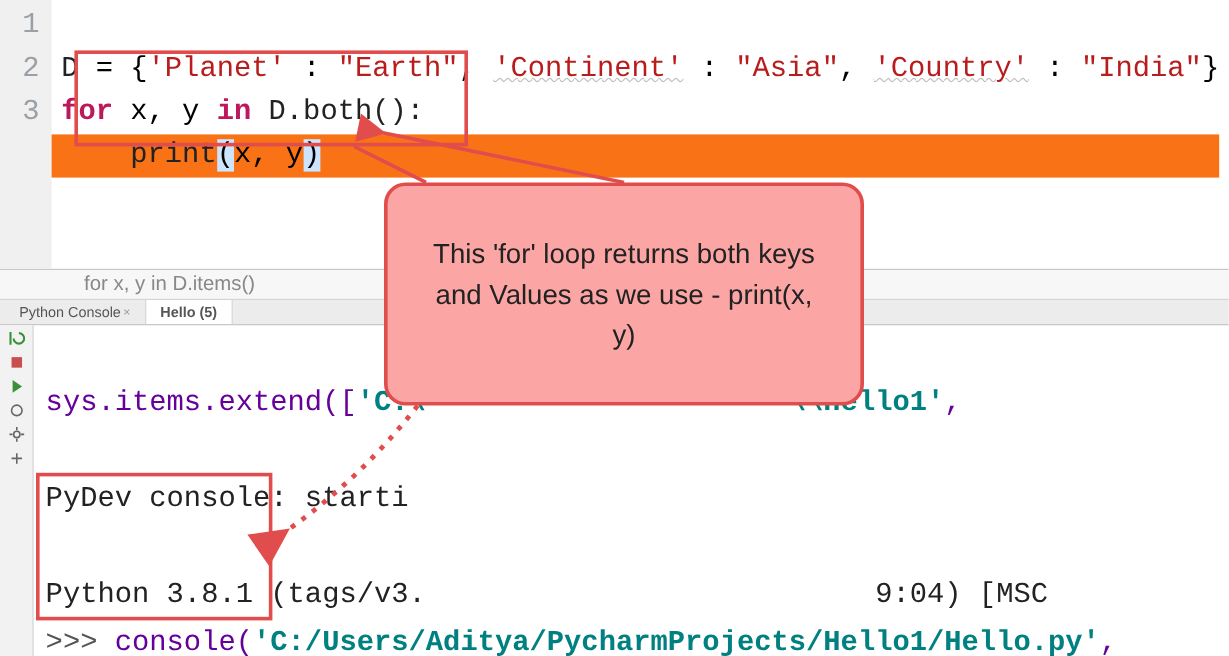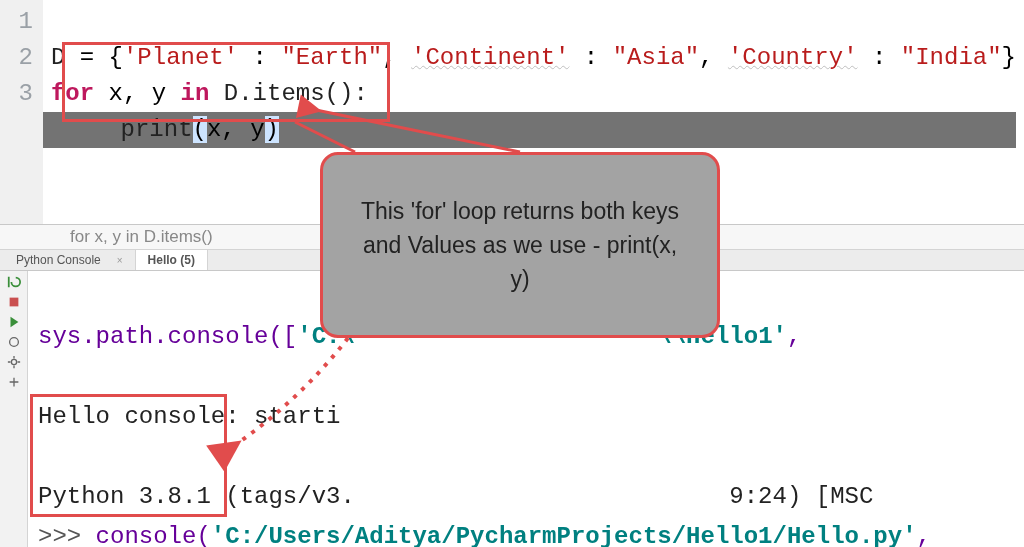--- a/index.html
+++ b/index.html
@@ -28,24 +28,24 @@
   }
   .code {
     flex: 1;
     padding: 4px 8px;
     font-size: 24px;
     line-height: 36px;
     white-space: pre;
     position: relative;
   }
   .code .line3 {
-    background: #737373;
+    background: #f97316;
     display: block;
     margin-left: -8px;
-    padding-left: 20px;
+    padding-left: 8px;
   }
   .kw { color: #be185d; font-weight: 600; }
   .ident { color: #222; }
   .str { color: #b91c1c; }
   .typo { text-decoration: underline wavy #bfbfbf; text-decoration-thickness: 1px; }
   .func { color: #222; }
   .sel { background: #cde4ff; }
   .boxed-code {
     position: absolute;
     border: 3px solid #e14c4c;
@@ -68,21 +68,21 @@
     background: #ececec;
     border-bottom: 1px solid #c8c8c8;
     padding-left: 4px;
   }
   .tab {
     padding: 3px 12px;
     color: #555;
     border-right: 1px solid #d4d4d4;
     display: flex;
     align-items: center;
-    gap: 16px;
+    gap: 2px;
   }
   .tab.active { background: #fff; font-weight: bold; }
   .tab .x { color: #999; font-size: 10px; }
   .console-wrap { display: flex; height: 380px; }
   .tool-col {
     width: 28px;
     background: #f2f2f2;
     display: flex;
     flex-direction: column;
     align-items: center;
@@ -109,21 +109,21 @@
     left: 30px; top: 394px;
     width: 197px; height: 123px;
     pointer-events: none;
   }
   .callout {
     position: absolute;
     left: 320px; top: 152px;
     width: 400px; height: 186px;
     border: 3px solid #e14c4c;
     border-radius: 18px;
-    background: #a3a3a3;
+    background: #fca5a5;
     display: flex;
     align-items: center;
     justify-content: flex-start;
     text-align: center;
     font-family: Arial, sans-serif;
     font-size: 23px;
     line-height: 34px;
     color: #222;
     padding: 18px 28px;
     z-index: 10;
@@ -140,21 +140,21 @@
 <body>
 
 <div class="editor">
   <div class="gutter">
     <div>1</div>
     <div>2</div>
     <div>3</div>
   </div>
   <div class="code">
 <span class="ident">D</span><span> = {</span><span class="str">'Planet'</span><span> : </span><span class="str">"Earth"</span><span>, </span><span class="str typo">'Continent'</span><span> : </span><span class="str">"Asia"</span><span>, </span><span class="str typo">'Country'</span><span> : </span><span class="str">"India"</span><span>}</span>
-<span class="kw">for </span><span>x, y </span><span class="kw">in </span><span class="ident">D.items():</span>
+<span class="kw">for </span><span>x, y </span><span class="kw">in </span><span class="ident">D.both():</span>
 <span class="line3"><span>    </span><span class="func">print</span><span class="sel">(</span><span>x, y</span><span class="sel">)</span></span>
   </div>
 </div>
 <div class="boxed-code"></div>
 
 <div class="breadcrumb">for x, y in D.items()</div>
 
 <div class="tabs">
   <div class="tab">
     <span>Python Console</span>
@@ -181,25 +181,25 @@
         </svg></span>
     <span class="ic"><svg viewBox="0 0 16 16">
           <circle cx="8" cy="8" r="3" fill="none" stroke="#666" stroke-width="1.5"></circle>
           <path d="M8 1v3M8 12v3M1 8h3M12 8h3" stroke="#666" stroke-width="1.5"></path>
         </svg></span>
     <span class="ic"><svg viewBox="0 0 16 16">
           <path d="M8 3v10M3 8h10" stroke="#666" stroke-width="1.5"></path>
         </svg></span>
   </div>
   <div class="console">
-<span class="purple">sys.path.console([</span><span class="teal2">'C:\</span>                     <span class="teal2">\\Hello1'</span><span class="purple">,</span>
-
-<span>Hello console: starti</span>
-
-<span>Python 3.8.1 (tags/v3.                          9:24) [MSC</span>
+<span class="purple">sys.items.extend([</span><span class="teal2">'C:\</span>                     <span class="teal2">\\Hello1'</span><span class="purple">,</span>
+
+<span>PyDev console: starti</span>
+
+<span>Python 3.8.1 (tags/v3.                          9:04) [MSC</span>
 <span class="prompt">&gt;&gt;&gt; </span><span class="purple">console(</span><span class="teal2">'C:/Users/Aditya/PycharmProjects/Hello1/Hello.py'</span><span class="purple">,</span>
 
 
 
   </div>
 </div>
 
 <div class="output-box"></div>
 
 <div class="callout">

